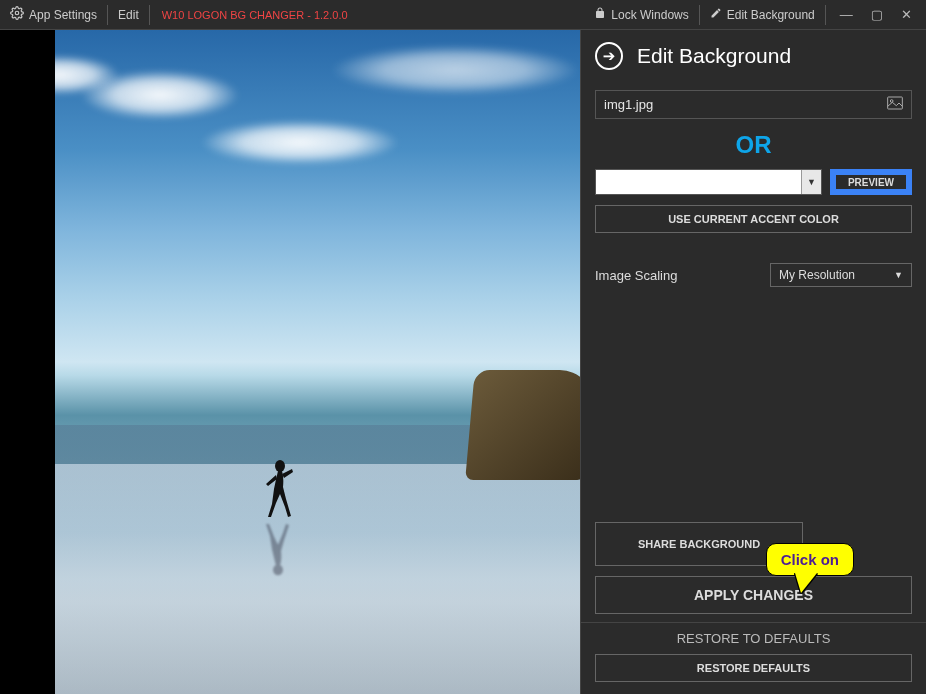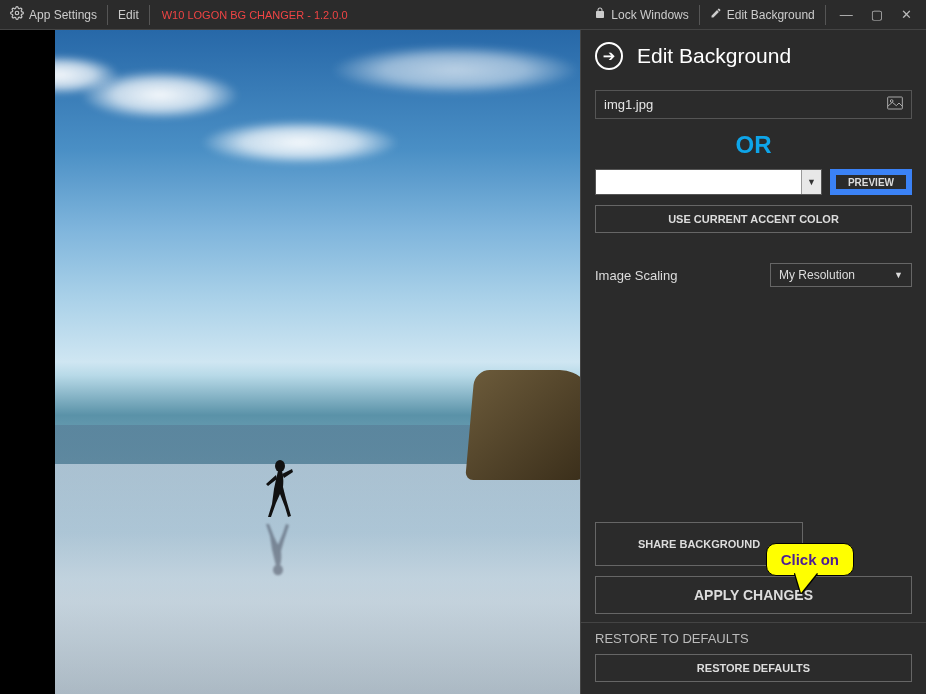--- a/index.html
+++ b/index.html
@@ -60,21 +60,21 @@
     .scaling-row { display: flex; align-items: center; justify-content: space-between; margin-top: 30px; }
     .scaling-label { font-size: 13px; color: #ddd; }
     .scaling-select { width: 142px; height: 24px; border: 1px solid #666; background: transparent; display: flex; align-items: center; justify-content: space-between; padding: 0 8px; font-size: 12px; color: #ddd; cursor: pointer; }
     
     .spacer { flex: 1; }
     
     .share-btn { width: 208px; height: 44px; border: 1px solid #666; background: transparent; color: #ddd; font-size: 11px; font-weight: bold; cursor: pointer; margin-bottom: 10px; }
     .apply-btn { width: 100%; height: 38px; border: 1px solid #666; background: transparent; color: #ddd; font-size: 14px; font-weight: bold; cursor: pointer; }
     
     .restore-section { border-top: 1px solid #444; padding: 8px 14px 12px; }
-    .restore-title { color: #bbb; font-size: 13px; margin-bottom: 8px; }
+    .restore-title { color: #bbb; font-size: 13px; margin-bottom: 8px; text-align: center; }
     .restore-btn { width: 100%; height: 28px; border: 1px solid #666; background: transparent; color: #ddd; font-size: 11px; font-weight: bold; cursor: pointer; }
     
     .callout { position: absolute; right: 72px; bottom: 118px; background: #ffff00; border: 1.5px solid #000; border-radius: 10px; padding: 7px 14px; font-size: 15px; font-weight: bold; color: #4c1d95; font-family: Arial; }
     .callout::after { content: ''; position: absolute; bottom: -18px; left: 28px; width: 0; height: 0; border-left: 6px solid transparent; border-right: 16px solid transparent; border-top: 20px solid #ffff00; filter: drop-shadow(0 1.5px 0 #000) drop-shadow(-1px 0 0 #000) drop-shadow(1px 0 0 #000); }
   </style>
 </head>
 <body>
 
 <div class="titlebar">
   <div class="titlebar-left">

